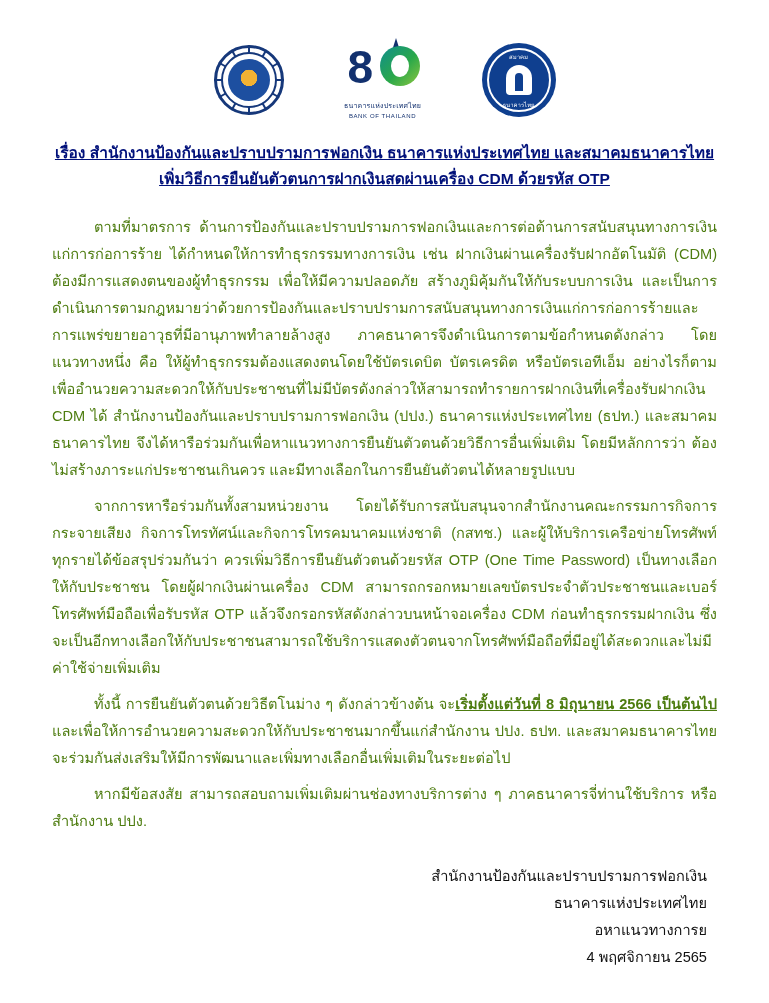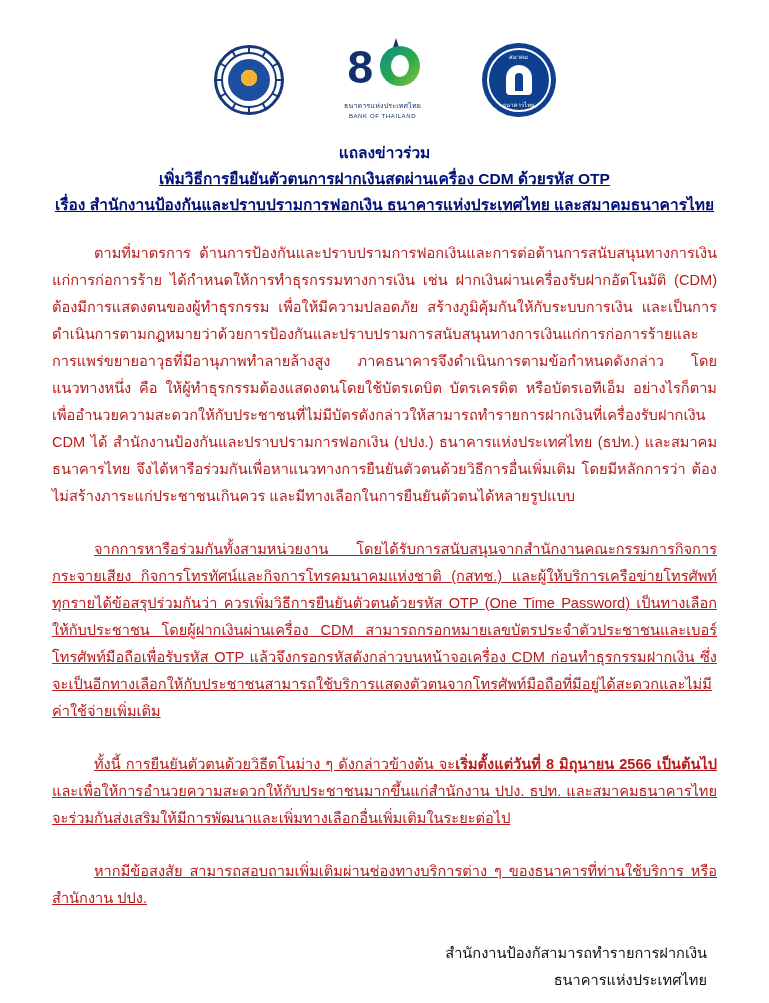--- a/index.html
+++ b/index.html
@@ -206,27 +206,26 @@
     color: #00107a;
     line-height: 26px;
     text-decoration: underline;
   }
 
   
   .body-text p {
     margin: 0 0 0 0;
     font-size: 14.6px;
     line-height: 27px;
-    color: #b91c1c;
+    color: #4d7c0f;
     text-align: justify;
     text-justify: inter-word;
   }
   .body-text p + p {
-    margin-top: 26px;
-    text-decoration: underline;
+    margin-top: 9px;
   }
   .indent {
     text-indent: 42px;
   }
   .u {
     text-decoration: underline;
   }
   b.date-bold {
     font-weight: bold;
   }
@@ -285,32 +284,31 @@
         <div class="inner-ring"></div>
         <div class="topcurve">สมาคม</div>
         <div class="shield"></div>
         <div class="botcurve">ธนาคารไทย</div>
       </div>
     </div>
 
   </div>
 
   <div class="title-block">
-    <div class="title-main">แถลงข่าวร่วม</div>
+    <div class="title-sub">เรื่อง สำนักงานป้องกันและปราบปรามการฟอกเงิน ธนาคารแห่งประเทศไทย และสมาคมธนาคารไทย</div>
     <div class="title-sub">เพิ่มวิธีการยืนยันตัวตนการฝากเงินสดผ่านเครื่อง CDM ด้วยรหัส OTP</div>
-    <div class="title-sub">เรื่อง สำนักงานป้องกันและปราบปรามการฟอกเงิน ธนาคารแห่งประเทศไทย และสมาคมธนาคารไทย</div>
   </div>
 
   <div class="body-text">
     <p class="indent">ตามที่มาตรการ ด้านการป้องกันและปราบปรามการฟอกเงินและการต่อต้านการสนับสนุนทางการเงินแก่การก่อการร้าย ได้กำหนดให้การทำธุรกรรมทางการเงิน เช่น ฝากเงินผ่านเครื่องรับฝากอัตโนมัติ (CDM) ต้องมีการแสดงตนของผู้ทำธุรกรรม เพื่อให้มีความปลอดภัย สร้างภูมิคุ้มกันให้กับระบบการเงิน และเป็นการดำเนินการตามกฎหมายว่าด้วยการป้องกันและปราบปรามการสนับสนุนทางการเงินแก่การก่อการร้ายและการแพร่ขยายอาวุธที่มีอานุภาพทำลายล้างสูง ภาคธนาคารจึงดำเนินการตามข้อกำหนดดังกล่าว โดยแนวทางหนึ่ง คือ ให้ผู้ทำธุรกรรมต้องแสดงตนโดยใช้บัตรเดบิต บัตรเครดิต หรือบัตรเอทีเอ็ม อย่างไรก็ตาม เพื่ออำนวยความสะดวกให้กับประชาชนที่ไม่มีบัตรดังกล่าวให้สามารถทำรายการฝากเงินที่เครื่องรับฝากเงิน CDM ได้ สำนักงานป้องกันและปราบปรามการฟอกเงิน (ปปง.) ธนาคารแห่งประเทศไทย (ธปท.) และสมาคมธนาคารไทย จึงได้หารือร่วมกันเพื่อหาแนวทางการยืนยันตัวตนด้วยวิธีการอื่นเพิ่มเติม โดยมีหลักการว่า ต้องไม่สร้างภาระแก่ประชาชนเกินควร และมีทางเลือกในการยืนยันตัวตนได้หลายรูปแบบ</p>
     <p class="indent">จากการหารือร่วมกันทั้งสามหน่วยงาน โดยได้รับการสนับสนุนจากสำนักงานคณะกรรมการกิจการกระจายเสียง กิจการโทรทัศน์และกิจการโทรคมนาคมแห่งชาติ (กสทช.) และผู้ให้บริการเครือข่ายโทรศัพท์ทุกรายได้ข้อสรุปร่วมกันว่า ควรเพิ่มวิธีการยืนยันตัวตนด้วยรหัส OTP (One Time Password) เป็นทางเลือกให้กับประชาชน โดยผู้ฝากเงินผ่านเครื่อง CDM สามารถกรอกหมายเลขบัตรประจำตัวประชาชนและเบอร์โทรศัพท์มือถือเพื่อรับรหัส OTP แล้วจึงกรอกรหัสดังกล่าวบนหน้าจอเครื่อง CDM ก่อนทำธุรกรรมฝากเงิน ซึ่งจะเป็นอีกทางเลือกให้กับประชาชนสามารถใช้บริการแสดงตัวตนจากโทรศัพท์มือถือที่มีอยู่ได้สะดวกและไม่มีค่าใช้จ่ายเพิ่มเติม</p>
     <p class="indent"><span>ทั้งนี้ การยืนยันตัวตนด้วยวิธีตโนม่าง ๆ ดังกล่าวข้างต้น จะ</span><b class="date-bold u">เริ่มตั้งแต่วันที่ 8 มิถุนายน 2566 เป็นต้นไป</b><span> และเพื่อให้การอำนวยความสะดวกให้กับประชาชนมากขึ้นแก่สำนักงาน ปปง. ธปท. และสมาคมธนาคารไทย จะร่วมกันส่งเสริมให้มีการพัฒนาและเพิ่มทางเลือกอื่นเพิ่มเติมในระยะต่อไป</span></p>
-    <p class="indent">หากมีข้อสงสัย สามารถสอบถามเพิ่มเติมผ่านช่องทางบริการต่าง ๆ ของธนาคารที่ท่านใช้บริการ หรือสำนักงาน ปปง.</p>
+    <p class="indent">หากมีข้อสงสัย สามารถสอบถามเพิ่มเติมผ่านช่องทางบริการต่าง ๆ ภาคธนาคารจี่ท่านใช้บริการ หรือสำนักงาน ปปง.</p>
   </div>
 
   <div class="signature">
-    <div>สำนักงานป้องกัสามารถทำรายการฝากเงิน</div>
+    <div>สำนักงานป้องกันและปราบปรามการฟอกเงิน</div>
     <div>ธนาคารแห่งประเทศไทย</div>
-    <div>นการตามกฎหมายว</div>
+    <div>อหาแนวทางการย</div>
     <div>4 พฤศจิกายน 2565</div>
   </div>
 
 </div>
 
 </body></html>

